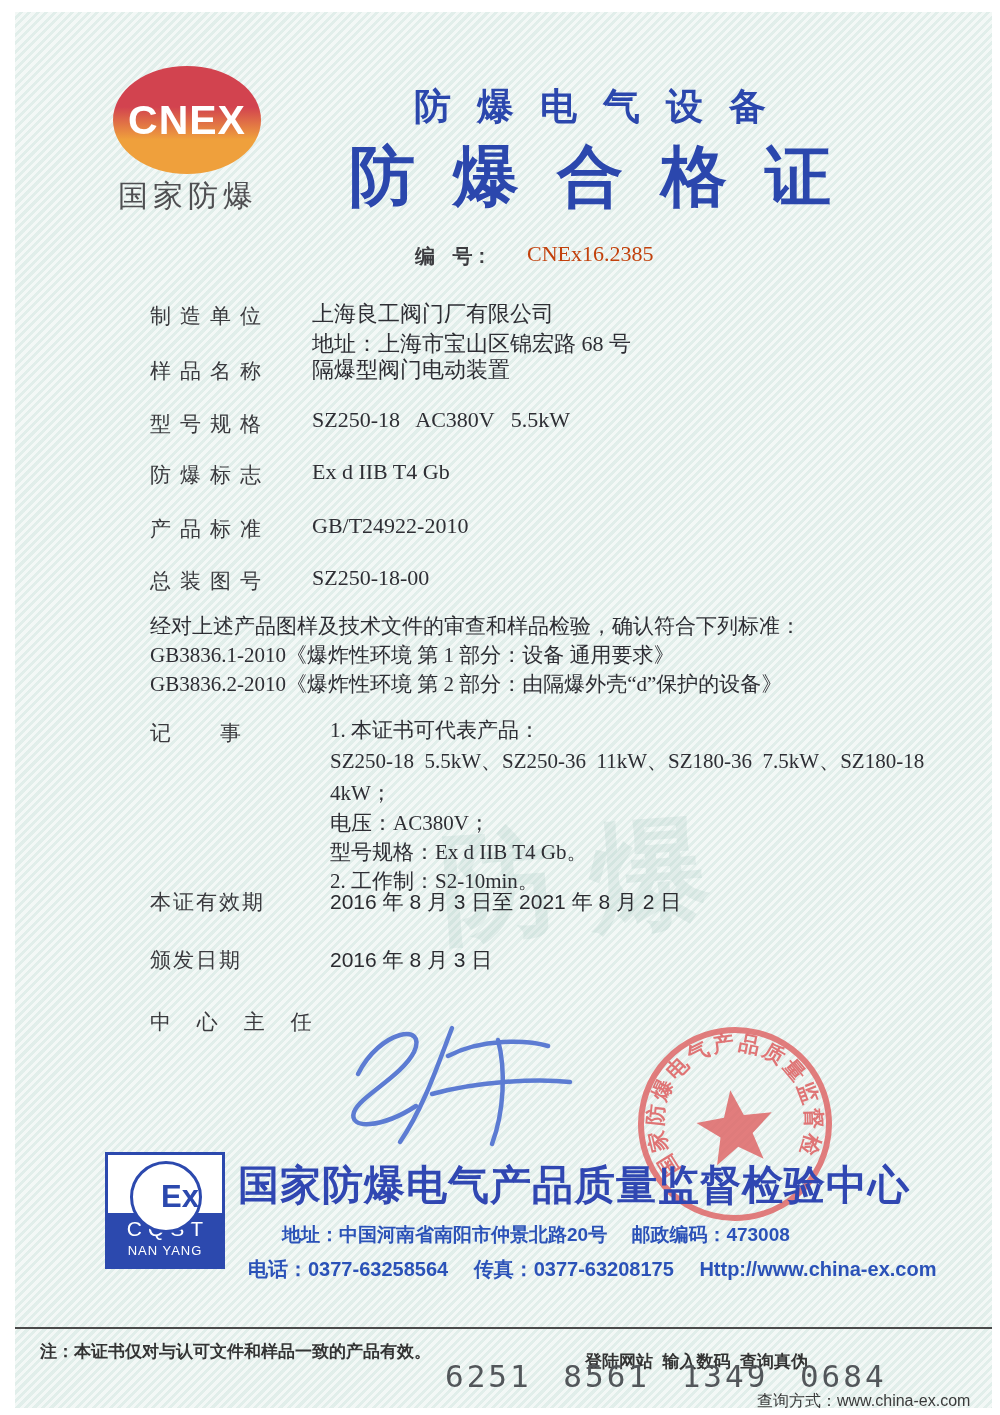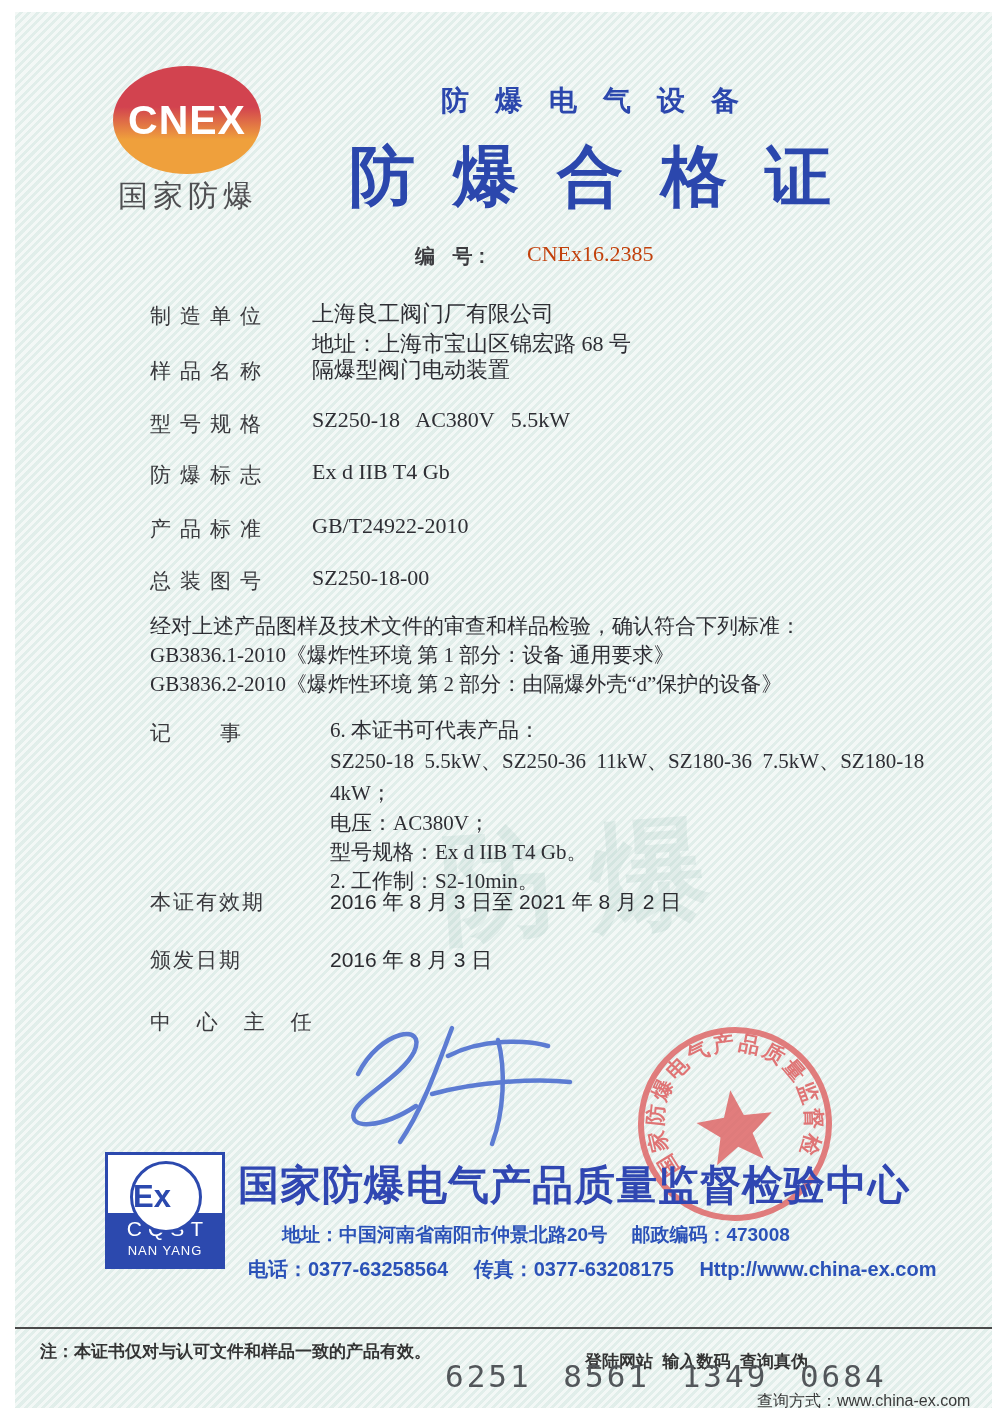--- a/index.html
+++ b/index.html
@@ -11,21 +11,21 @@
       #e9f2ef;}
   
   .cnex-ellipse{position:absolute;left:113px;top:66px;width:148px;height:108px;border-radius:50%;
     background:linear-gradient(180deg,#d2434f 0%,#d2434f 38%,#efa03c 68%,#efa03c 100%);
     display:flex;align-items:center;justify-content:center;}
   .cnex-text{color:#ffffff;font-weight:bold;font-size:41px;letter-spacing:1px;font-family:"Liberation Sans",sans-serif;}
   .cnex-caption{position:absolute;left:98px;top:176px;width:180px;text-align:center;font-size:30px;
     color:#4f4f52;letter-spacing:5px;font-weight:500;}
   
   .hdr-sub{position:absolute;left:270px;top:82px;width:640px;text-align:center;color:#2b47ad;
-    font-size:28px;font-weight:bold;letter-spacing:26px;padding-left:26px;box-sizing:border-box;}
+    font-size:37px;font-weight:bold;letter-spacing:26px;padding-left:26px;box-sizing:border-box;}
   .hdr-main{position:absolute;left:240px;top:132px;width:700px;text-align:center;color:#2b47ad;
     font-size:66px;font-weight:bold;letter-spacing:38px;padding-left:38px;box-sizing:border-box;}
   .num-label{position:absolute;left:415px;top:243px;font-size:20px;font-weight:600;color:#3c3c40;letter-spacing:6px;}
   .num-value{position:absolute;left:527px;top:241px;font-size:22px;color:#c2410c;font-family:"Liberation Serif",serif;white-space:pre-wrap;}
   
   .flabel{position:absolute;left:150px;font-size:21px;color:#3a3a3e;letter-spacing:9px;font-weight:500;white-space:pre-wrap;}
   .fvalue{position:absolute;left:312px;font-size:22px;color:#2e2e34;font-family:"Liberation Serif",serif;white-space:pre-wrap;}
   .ptext{position:absolute;left:150px;font-size:21px;color:#2e2e34;font-family:"Liberation Serif",serif;white-space:pre-wrap;}
   .rline{position:absolute;left:330px;font-size:21px;color:#2e2e34;font-family:"Liberation Serif",serif;white-space:pre-wrap;}
   .dvalue{position:absolute;left:330px;font-size:21px;color:#2b2b30;font-weight:500;white-space:pre-wrap;}
@@ -34,21 +34,21 @@
     letter-spacing:30px;font-weight:bold;transform:rotate(-4deg);}
   
   .signature{position:absolute;left:330px;top:1012px;}
   .stamp{position:absolute;left:633px;top:1022px;opacity:0.92;}
   
   .badge{position:absolute;left:105px;top:1152px;width:120px;height:117px;border:3px solid #2c49ae;background:#ffffff;box-sizing:border-box;}
   .badge-band{position:absolute;left:0;bottom:0;width:100%;height:53px;background:#2c49ae;color:#fff;text-align:center;}
   .badge-cqst{font-size:21px;letter-spacing:6px;font-weight:500;margin-top:4px;padding-left:6px;}
   .badge-ny{font-size:13px;letter-spacing:1px;font-weight:500;margin-top:2px;}
   .badge-circle{position:absolute;left:22px;top:6px;width:66px;height:66px;border:3px solid #2c49ae;border-radius:50%;
-    background:#ffffff;display:flex;align-items:center;justify-content:flex-start;color:#2c49ae;font-size:31px;font-weight:bold;}
+    background:#ffffff;display:flex;align-items:center;justify-content:flex-end;color:#2c49ae;font-size:31px;font-weight:bold;}
   .issuer-name{position:absolute;left:238px;top:1158px;width:680px;font-size:41px;font-weight:bold;color:#3047b2;
     font-family:"Liberation Serif",serif;letter-spacing:1px;white-space:nowrap;}
   .issuer-addr{position:absolute;left:282px;top:1222px;font-size:19px;font-weight:bold;color:#2b52b8;white-space:pre-wrap;}
   .issuer-phone{position:absolute;left:248px;top:1256px;font-size:20px;font-weight:bold;color:#2b52b8;white-space:pre-wrap;}
   
   .divider{position:absolute;left:15px;top:1327px;width:977px;height:2px;background:#4a4a4a;}
   .foot-note{position:absolute;left:40px;top:1340px;font-size:17px;font-weight:bold;color:#333;white-space:pre-wrap;}
   .foot-hint{position:absolute;left:585px;top:1340px;font-size:17px;font-weight:bold;color:#333;white-space:pre-wrap;margin-top:10px;}
   .foot-code{position:absolute;left:445px;top:1358px;font-size:31px;color:#52565a;font-family:"DejaVu Sans Mono",monospace;
     letter-spacing:3px;word-spacing:10px;white-space:pre-wrap;}
@@ -90,21 +90,21 @@
   <div class="fvalue" style="top:513px">GB/T24922-2010</div>
 
   <div class="flabel" style="top:567px">总装图号</div>
   <div class="fvalue" style="top:565px">SZ250-18-00</div>
 
   <div class="ptext" style="top:612px">经对上述产品图样及技术文件的审查和样品检验，确认符合下列标准：</div>
   <div class="ptext" style="top:641px">GB3836.1-2010《爆炸性环境 第 1 部分：设备 通用要求》</div>
   <div class="ptext" style="top:670px">GB3836.2-2010《爆炸性环境 第 2 部分：由隔爆外壳“d”保护的设备》</div>
 
   <div class="flabel" style="top:719px;letter-spacing:14px">记　事</div>
-  <div class="rline" style="top:716px">6. 本证书可代表产品：</div>
+  <div class="rline" style="top:716px">1. 本证书可代表产品：</div>
   <div class="rline" style="top:747px">SZ250-18  5.5kW、SZ250-36  11kW、SZ180-36  7.5kW、SZ180-18</div>
   <div class="rline" style="top:779px">4kW；</div>
   <div class="rline" style="top:809px">电压：AC380V；</div>
   <div class="rline" style="top:838px">型号规格：Ex d IIB T4 Gb。</div>
   <div class="rline" style="top:867px">2. 工作制：S2-10min。</div>
 
   <div class="flabel" style="top:888px;letter-spacing:2px">本证有效期</div>
   <div class="dvalue" style="top:888px">2016 年 8 月 3 日至 2021 年 8 月 2 日</div>
 
   <div class="flabel" style="top:946px;letter-spacing:2px">颁发日期</div>

